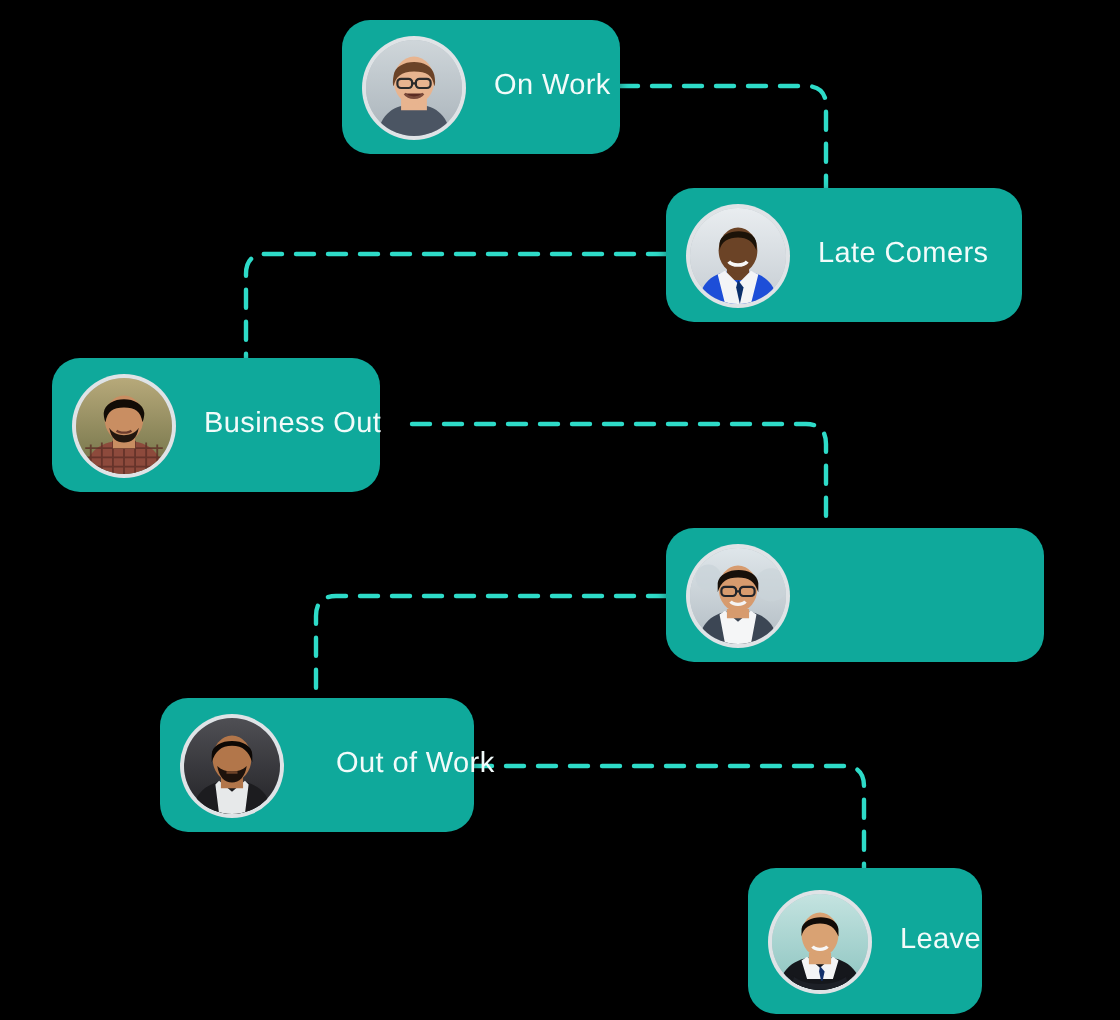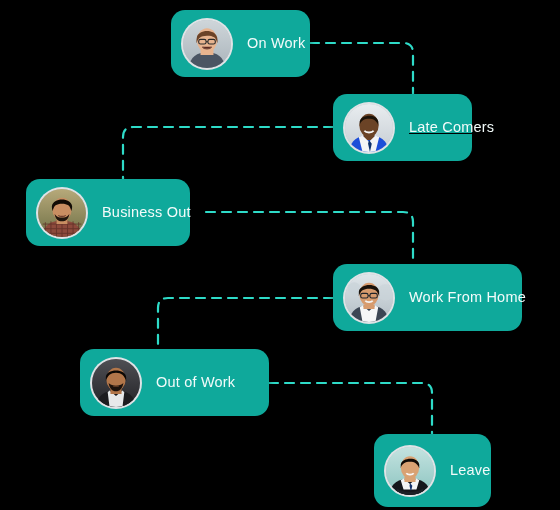--- a/index.html
+++ b/index.html
@@ -50,24 +50,24 @@
     margin-left: 14px;
     color: #F2FBFA;
     font-size: 14.5px;
     line-height: 1.15;
     letter-spacing: 0.2px;
     white-space: nowrap;
   }
 
   
   #node-on-work        { left: 171px; top: 10px;  width: 139px; height: 67px; }
-  #node-late-comers    { left: 333px; top: 94px;  width: 139px; height: 67px; text-decoration: underline; }
+  #node-late-comers    { left: 333px; top: 94px;  width: 178px; height: 67px; }
   #node-business-out   { left: 26px;  top: 179px; width: 164px; height: 67px; }
   #node-work-from-home { left: 333px; top: 264px; width: 189px; height: 67px; }
-  #node-out-of-work    { left: 80px;  top: 349px; width: 189px; height: 67px; }
+  #node-out-of-work    { left: 80px;  top: 349px; width: 157px; height: 67px; gap: 12px; }
   #node-leave          { left: 374px; top: 434px; width: 117px; height: 73px; text-align: right; }
 </style>
 </head>
 <body>
 
 <div id="stage">
 
   <svg id="connectors" viewBox="0 0 560 510" width="560" height="510" fill="none">
     <g stroke="#2EDBC8" stroke-width="2.2" stroke-linecap="round" stroke-dasharray="9 7" fill="none">
       <path d="M310 43 H403 Q413 43 413 53 V94"></path>
@@ -164,21 +164,20 @@
         <path d="M19 34l7 6 7-6 3 2-3 16H19l-3-16z" fill="#f5f6f7"></path>
         <path d="M20 33h12v5H20z" fill="#d79b6e"></path>
         <ellipse cx="26" cy="22" rx="10.5" ry="12.5" fill="#d79b6e"></ellipse>
         <path d="M15 19c1-9 21-10 22 0 0 3 0 5 0 5-2-6-5-8-11-8s-9 2-11 8c0 0 0-2 0-5z" fill="#17100a"></path>
         <rect x="17" y="21" width="8" height="5" rx="2" fill="none" stroke="#20242a" stroke-width="1.2"></rect>
         <rect x="27" y="21" width="8" height="5" rx="2" fill="none" stroke="#20242a" stroke-width="1.2"></rect>
         <path d="M25 23.5h2" stroke="#20242a" stroke-width="1.2"></path>
         <path d="M22 29c1.5 2 6.5 2 8 0" stroke="#f4f4f4" stroke-width="1.8" fill="none"></path>
       </svg>
     </div>
-    <span class="node-label">Work From Home</span>
   </div>
 
   <div class="node" id="node-out-of-work">
     <div class="avatar">
       <svg viewBox="0 0 52 52" preserveAspectRatio="xMidYMid slice">
         <defs>
             <linearGradient id="bg4" x1="0" y1="0" x2="0" y2="1">
           <stop offset="0" stop-color="#4f4f54"></stop>
               <stop offset="1" stop-color="#232327"></stop>
             </linearGradient>

